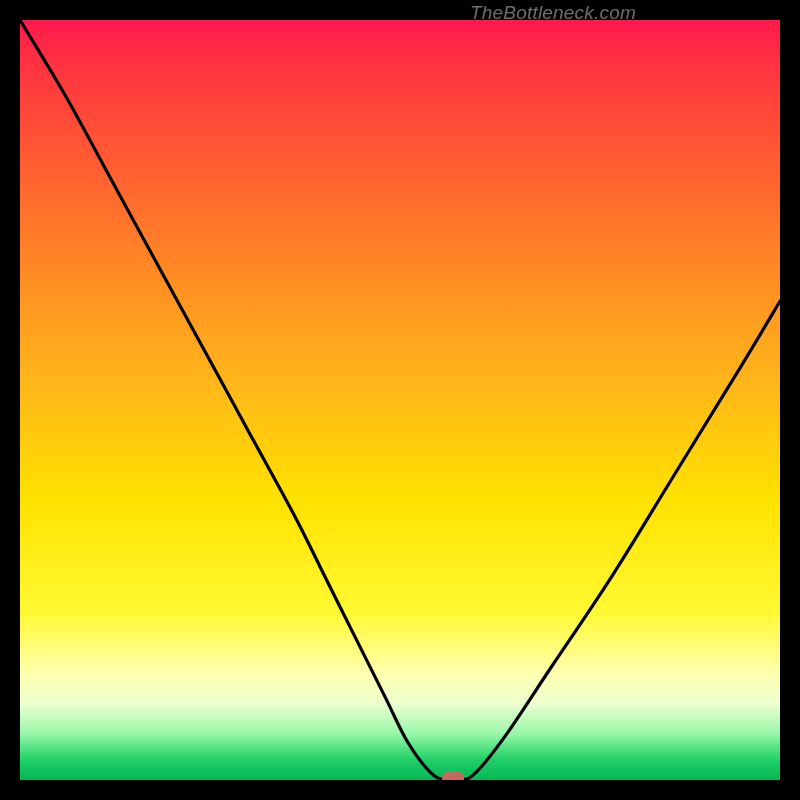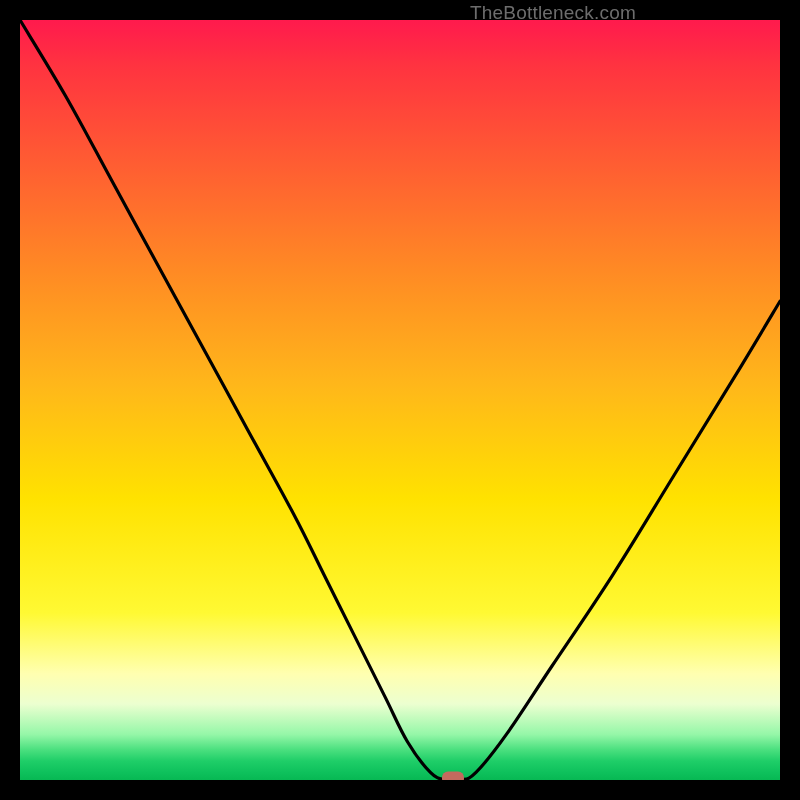--- a/index.html
+++ b/index.html
@@ -9,20 +9,21 @@
     height: 800px;
     background: #000;
     overflow: hidden;
     font-family: Arial, Helvetica, sans-serif;
   }
   .stage {
     position: relative;
     width: 644px;
     height: 800px;
     background: #000;
+    font-style: italic;
   }
   .plot {
     position: absolute;
     left: 20px;
     top: 20px;
     width: 760px;
     height: 760px;
     overflow: hidden;
   }
   .gradient {

